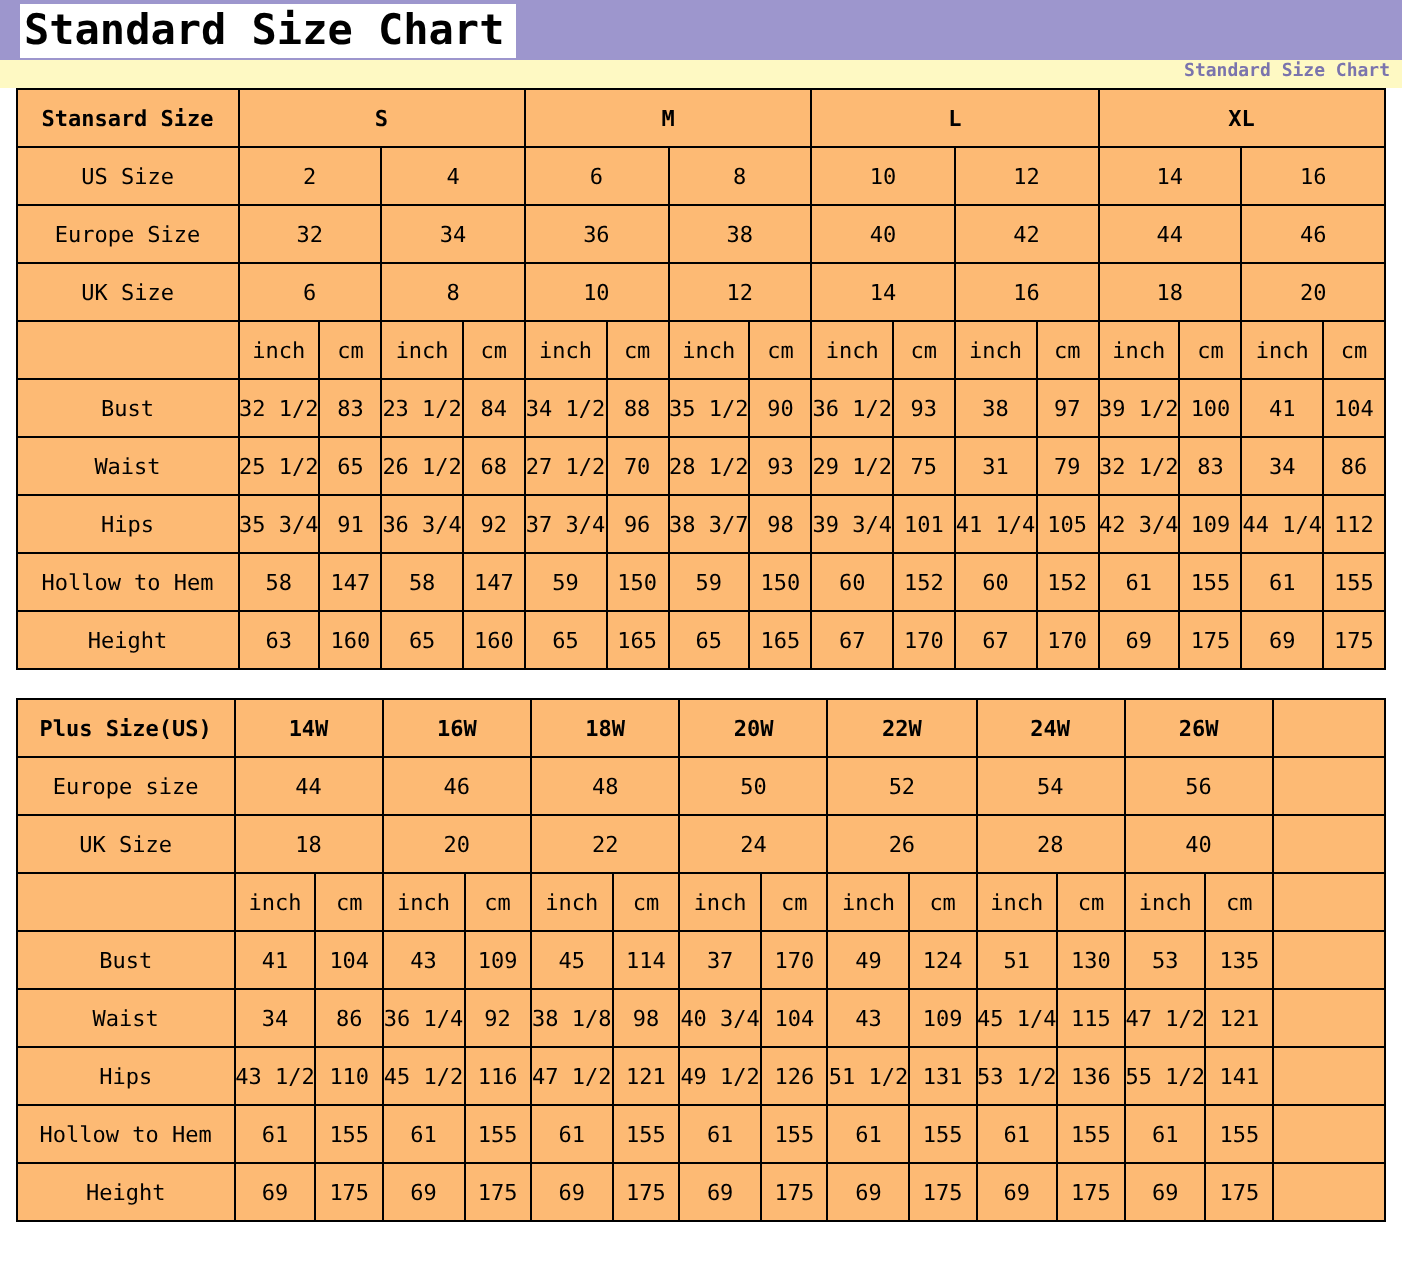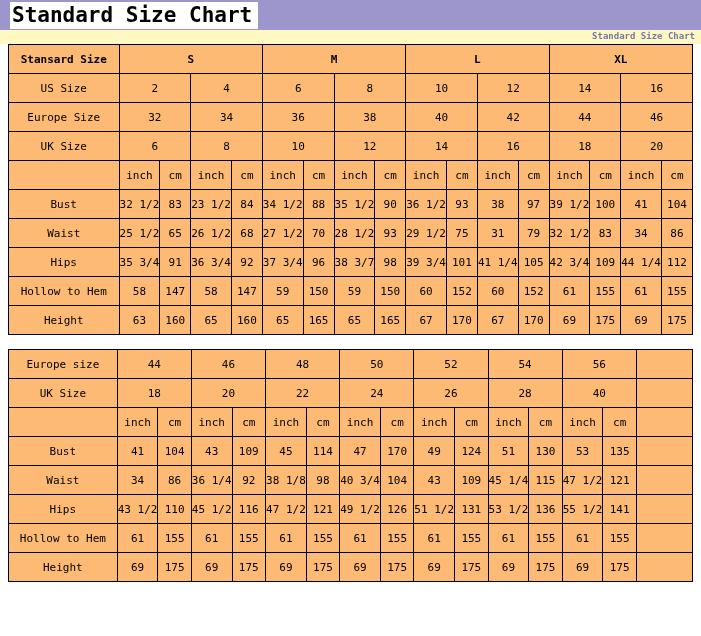--- a/index.html
+++ b/index.html
@@ -298,20 +298,31 @@
       <col style="width:40px">
         <col style="width:40px">
         <col style="width:40px">
         <col style="width:40px">
       <col style="width:40px">
         <col style="width:40px">
       <col style="width:85px">
     </colgroup>
     <tbody id="plus-body">
         <tr>
+          <td class="label">Plus Size(US)</td>
+          <td colspan="2" class="label">14W</td>
+          <td colspan="2" class="label">16W</td>
+          <td colspan="2" class="label">18W</td>
+          <td colspan="2" class="label">20W</td>
+          <td colspan="2" class="label">22W</td>
+          <td colspan="2" class="label">24W</td>
+          <td colspan="2" class="label">26W</td>
+          <td class="blank"></td>
+        </tr>
+        <tr>
           <td class="rowlabel">Europe size</td>
           <td colspan="2">44</td>
           <td colspan="2">46</td>
           <td colspan="2">48</td>
           <td colspan="2">50</td>
           <td colspan="2">52</td>
           <td colspan="2">54</td>
           <td colspan="2">56</td>
           <td class="blank"></td>
         </tr>
@@ -345,21 +356,21 @@
           <td class="blank"></td>
         </tr>
         <tr>
           <td class="rowlabel">Bust</td>
           <td>41</td>
           <td>104</td>
           <td>43</td>
           <td>109</td>
           <td>45</td>
           <td>114</td>
-          <td>47</td>
+          <td>37</td>
           <td>170</td>
           <td>49</td>
           <td>124</td>
           <td>51</td>
           <td>130</td>
           <td>53</td>
           <td>135</td>
           <td class="blank"></td>
         </tr>
         <tr>

